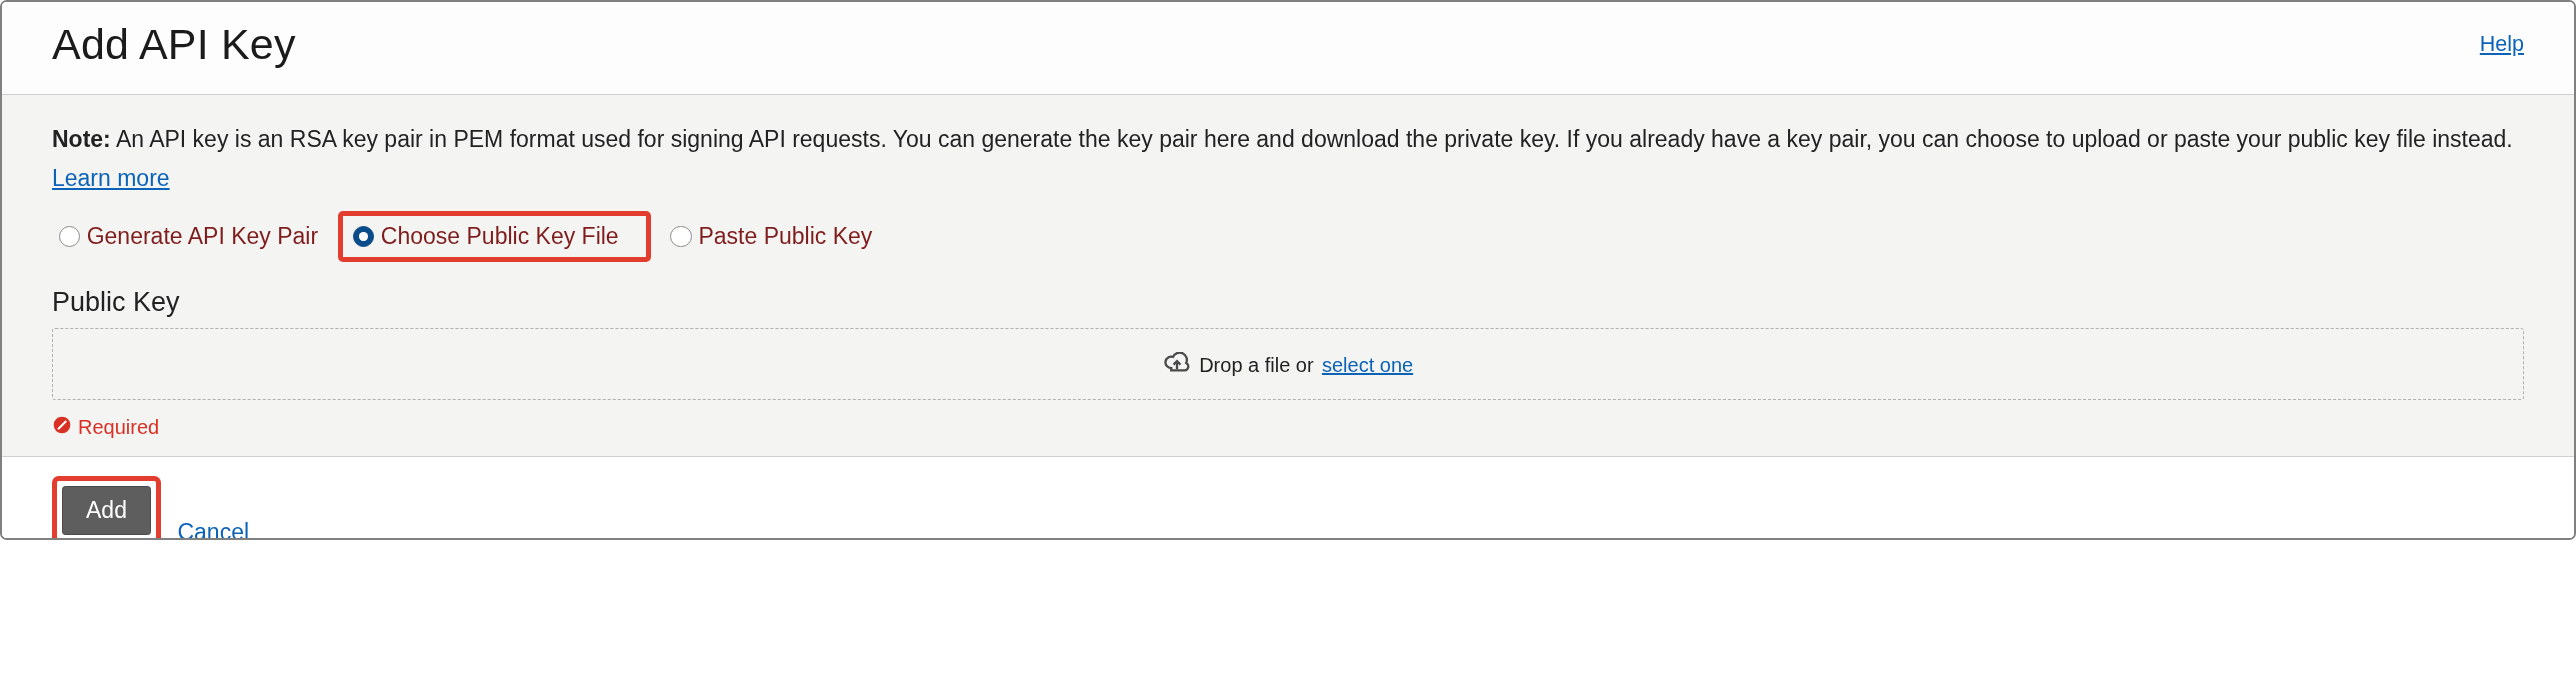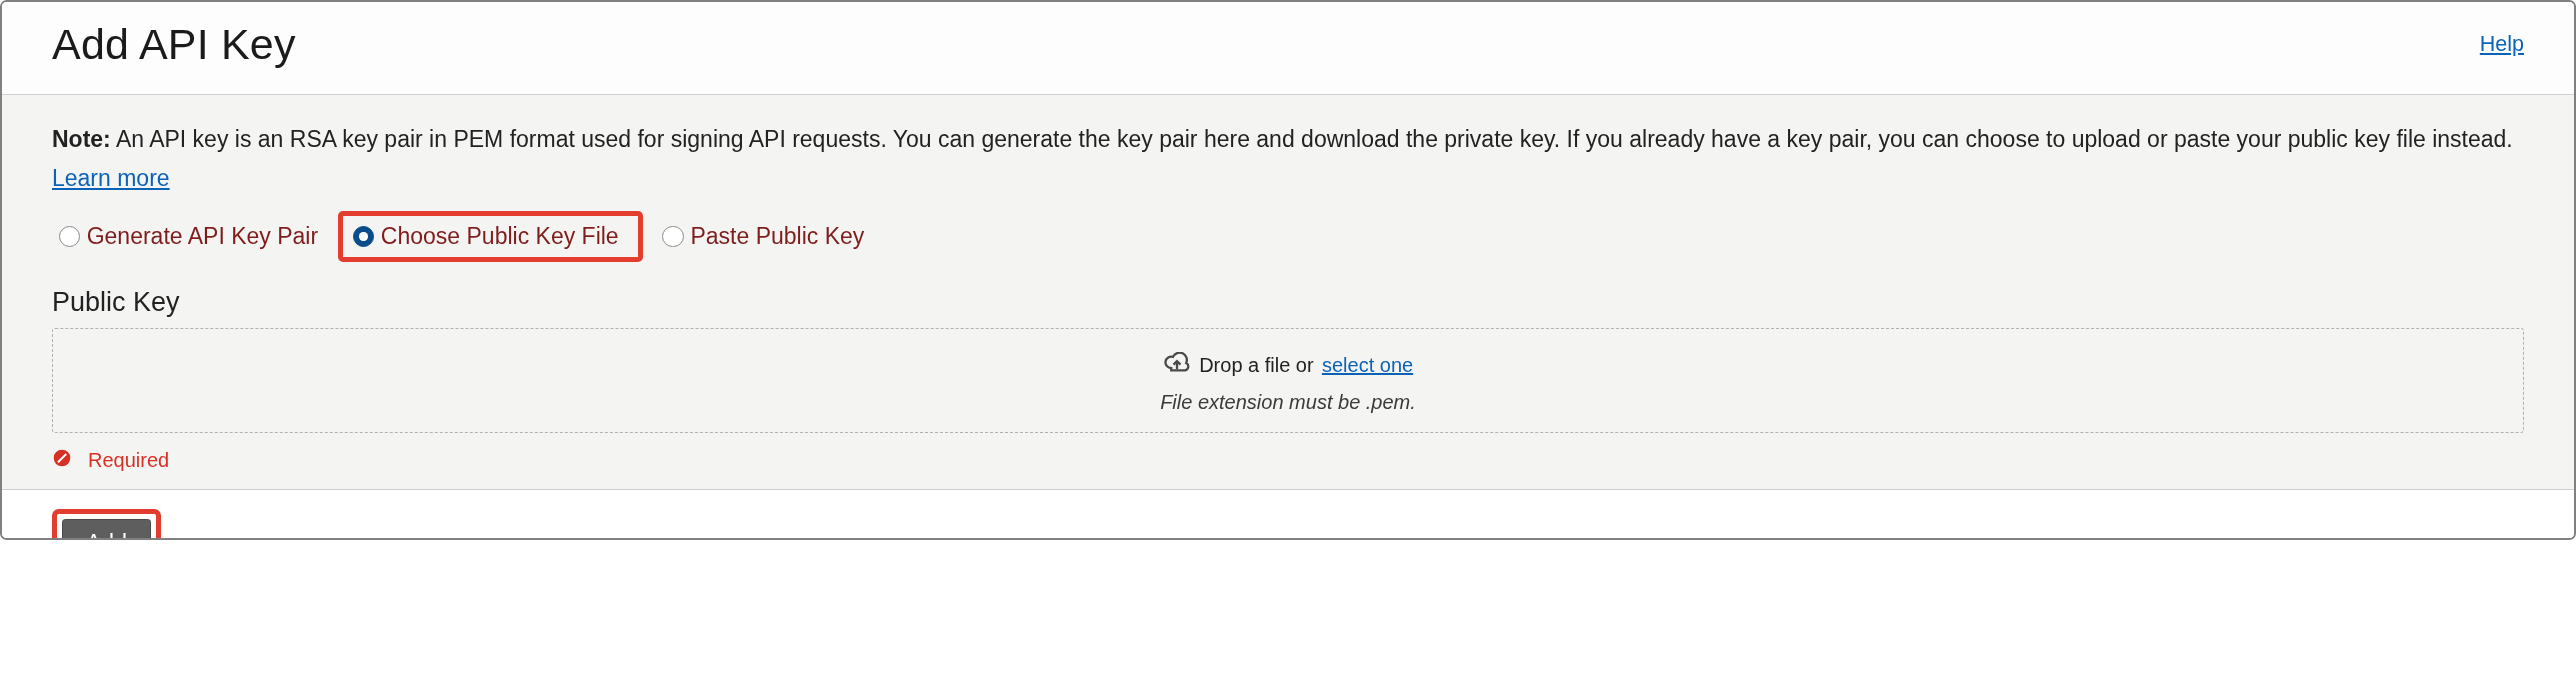--- a/index.html
+++ b/index.html
@@ -128,21 +128,21 @@
   .ext-hint {
     margin-top: 10px;
     font-style: italic;
     font-size: 20px;
     color: #3a3a3a;
   }
   .required-line {
     margin-top: 15px;
     display: flex;
     align-items: center;
-    gap: 16px;
+    gap: 6px;
     color: #d93025;
     font-size: 20px;
   }
   .req-icon svg { width: 20px; height: 20px; }
 
   .dialog-footer {
     padding: 18px 26px 23px 50px;
     display: flex;
     align-items: center;
     gap: 16.5px;
@@ -187,21 +187,21 @@
       <b>Note:</b><span> An API key is an RSA key pair in PEM format used for signing API requests. You can generate the key pair here and download the private key. If you already have a key pair, you can choose to upload or paste your public key file instead. </span><a class="learn-more">Learn more</a>
     </div>
 
     <div class="radio-row">
       <label class="radio-item">
         <span class="radio-circle"></span>
         <span class="radio-label">Generate API Key Pair</span>
       </label>
 
       <span class="highlight-box">
-        <label class="radio-item" style="margin-right:4px;">
+        <label class="radio-item" style="margin-right:12px;">
           <span class="radio-circle selected"></span>
           <span class="radio-label">Choose Public Key File</span>
         </label>
       </span>
 
       <label class="radio-item" style="margin-left:13.2px;">
         <span class="radio-circle"></span>
         <span class="radio-label">Paste Public Key</span>
       </label>
     </div>
@@ -213,21 +213,20 @@
         <span class="cloud-icon">
           <svg viewBox="0 0 24 20">
             <path d="M7 14a5 5 0 1 1 1.5-9.77A6 6 0 0 1 20 9.5 3.5 3.5 0 0 1 19 16H7z"></path>
             <path d="M12 15V8"></path>
             <path d="M9 11l3-3 3 3"></path>
           </svg>
         </span>
         <span>Drop a file or </span>
         <a class="select-one">select one</a>
       </div>
-      <div class="ext-hint">File extension must be .pem.</div>
     </div>
 
     <div class="required-line">
       <span class="req-icon">
         <svg viewBox="0 0 24 24">
           <circle cx="12" cy="12" r="10" fill="#d93025"></circle>
           <rect x="5" y="11" width="14" height="2.4" fill="#fff" transform="rotate(-45 12 12)"></rect>
         </svg>
       </span>
       <span>Required</span>

